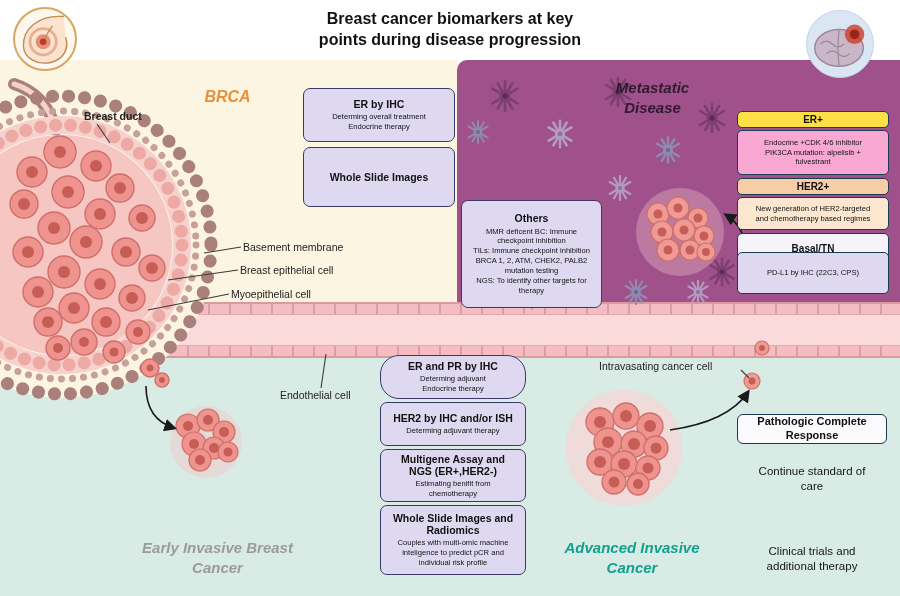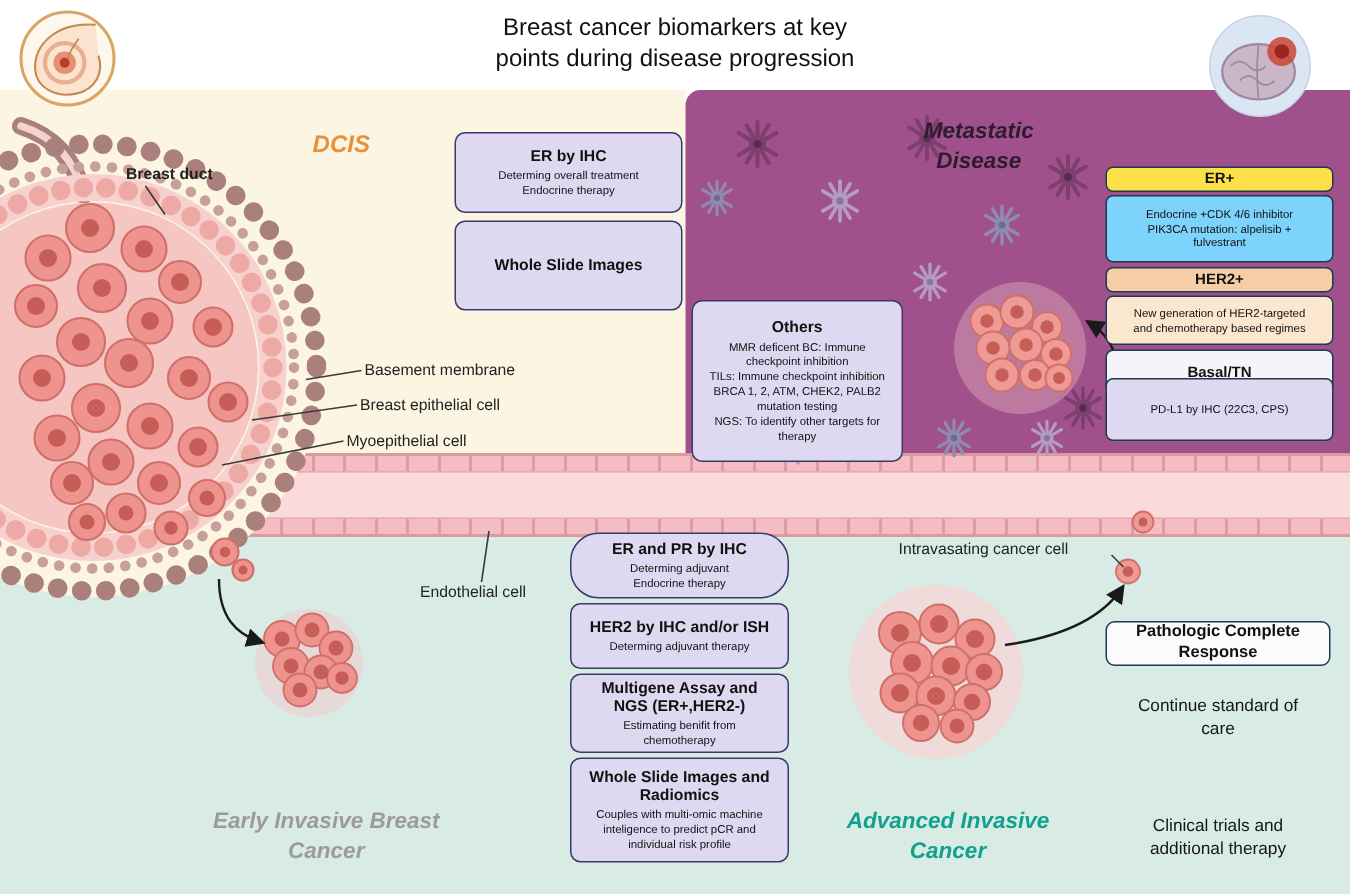--- a/index.html
+++ b/index.html
@@ -10,21 +10,21 @@
   .bg-cream  { position:absolute; left:0;   top:60px;  width:457px; height:272px; background:#fbf5e2; }
   .bg-purple { position:absolute; left:457px; top:60px; width:443px; height:272px; background:#a0518b; border-radius:10px 0 0 0; }
   .bg-teal   { position:absolute; left:0; top:332px; width:900px; height:264px; background:#d8ebe5; }
   .vessel { position:absolute; left:0; top:302px; width:900px; height:56px; background:#fbdadc;
             border-top:2px solid #db99a0; border-bottom:2px solid #db99a0; }
   .vessel::before,.vessel::after { content:""; position:absolute; left:0; right:0; height:10px; background:#f4bdc1;
             background-image:repeating-linear-gradient(90deg, rgba(219,153,160,0) 0 19px, rgba(219,153,160,.9) 19px 21px); }
   .vessel::before { top:0; border-bottom:1px solid #e7aab0; }
   .vessel::after  { bottom:0; border-top:1px solid #e7aab0; }
   .art { position:absolute; left:0; top:0; }
-  .title { position:absolute; top:8px; left:0; width:100%; text-align:center; font-size:16px; font-weight:normal;
+  .title { position:absolute; top:8px; left:0; width:100%; text-align:center; font-size:16px; font-weight:bold;
            line-height:1.32; color:#111; }
   .seclab { position:absolute; font-weight:bold; font-style:italic; text-align:center; line-height:1.32; }
   .lab-dcis { left:185px; top:86px; width:85px; font-size:16px; color:#e8913c; }
   .lab-meta { left:585px; top:78px; width:135px; font-size:15px; color:#2d1b30; }
   .lab-early { left:105px; top:538px; width:225px; font-size:15px; color:#9b9b9b; }
   .lab-adv { left:553px; top:538px; width:158px; font-size:15px; color:#12a08f; }
   .lav-box { position:absolute; background:#ded9f0; border:1.5px solid #3a3a6a; border-radius:7px; padding:3px;
              text-align:center; color:#111; display:flex; flex-direction:column; justify-content:center; }
   .lav-box .bt { font-weight:bold; font-size:10.5px; line-height:1.15; }
   .lav-box .bb { font-size:7.6px; line-height:1.3; margin-top:2px; }
@@ -298,21 +298,21 @@
       <path d="M20,44 Q26,38 32,44 T44,44" fill="none" stroke="#9c879e" stroke-width="1.2"></path>
       <path d="M33,20 Q31,38 33,56" fill="none" stroke="#9c879e" stroke-width="1.2"></path>
       <circle cx="49" cy="24" r="10" fill="#cc4434" opacity="0.85"></circle>
       <circle cx="49" cy="24" r="5" fill="#99251c"></circle>
     </svg>
   </div>
 
   <div class="title prel">Breast cancer biomarkers at key
 points during disease progression</div>
 
-  <div class="seclab lab-dcis prel">DCIS</div>
+  <div class="seclab lab-dcis prel">BRCA</div>
   <div class="seclab lab-meta prel">Metastatic
 Disease</div>
   <div class="seclab lab-early prel">Early Invasive Breast
 Cancer</div>
   <div class="seclab lab-adv prel">Advanced Invasive
 Cancer</div>
 
   <div class="lav-box" style="left:303px; top:88px; width:152px; height:54px;">
     <div class="bt">ER by IHC</div>
     <div class="bb prel">Determing overall treatment
@@ -327,21 +327,21 @@
     <div class="bb prel">MMR deficent BC: Immune
 checkpoint inhibition
 TILs: Immune checkpoint inhibition
 BRCA 1, 2, ATM, CHEK2, PALB2
 mutation testing
 NGS: To identify other targets for
 therapy</div>
   </div>
 
   <div class="rp rp-h" style="top:111px; height:17px; background:#fde047;">ER+</div>
-  <div class="rp rp-b prel" style="top:130px; height:45px; background:#7dd3fc;">Endocrine +CDK 4/6 inhibitor
+  <div class="rp rp-b prel" style="top:130px; height:45px; background:#f9a8d4;">Endocrine +CDK 4/6 inhibitor
 PIK3CA mutation: alpelisib +
 fulvestrant</div>
   <div class="rp rp-h" style="top:178px; height:17px; background:#f6cda6;">HER2+</div>
   <div class="rp rp-b prel" style="top:197px; height:33px; background:#fbe6cf;">New generation of HER2-targeted
 and chemotherapy based regimes</div>
   <div class="rp rp-h" style="top:233px; height:30px; background:#f6f3fb;">Basal/TN</div>
   <div class="rp rp-b prel" style="top:252px; height:42px; background:#ded9f0;">PD-L1 by IHC (22C3, CPS)</div>
 
   <div class="lav-box" style="left:380px; top:355px; width:146px; height:44px;border-radius:19px;">
     <div class="bt prel">ER and PR by IHC</div>

